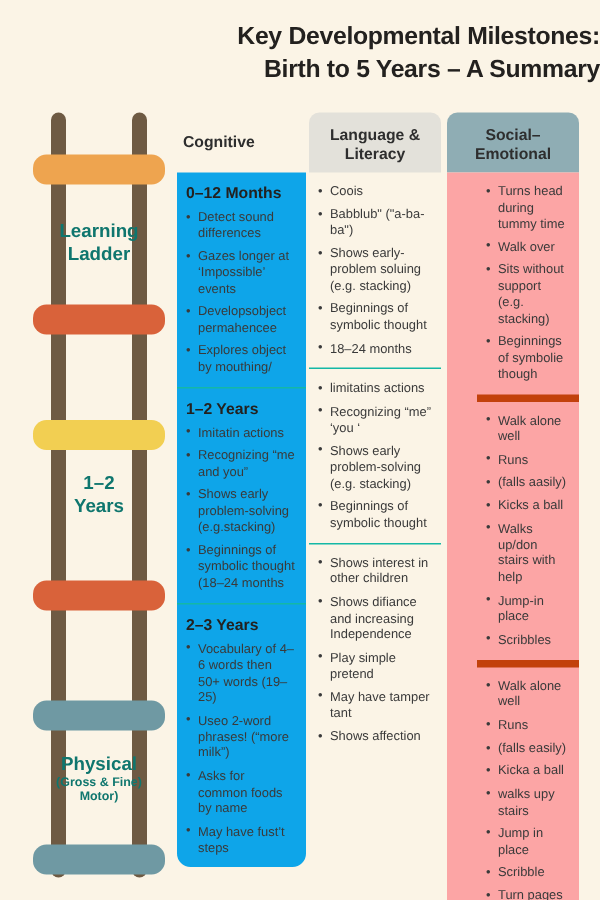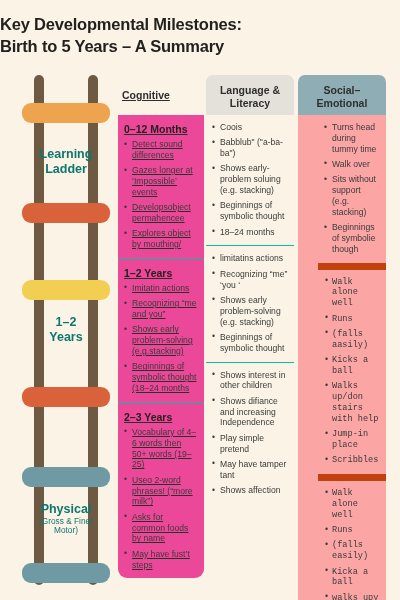--- a/index.html
+++ b/index.html
@@ -6,63 +6,63 @@
   body{
     width:400px;height:600px;overflow:hidden;
     background:#fbf4e6;
     font-family:"Liberation Sans","DejaVu Sans",sans-serif;
     color:#2e2e2e;
     position:relative;
   }
   
   .title{
     position:absolute;left:0;top:14px;width:400px;
-    text-align:left;font-size:16.5px;font-weight:bold;
+    text-align:right;font-size:16.5px;font-weight:bold;
     line-height:1.32;letter-spacing:-0.2px;color:#23211f;
   }
   .title .l2{display:block;}
 
   
   .ladder{position:absolute;left:20px;top:75px;width:92px;height:510px;}
   .rail{position:absolute;top:0;width:10px;height:510px;background:#6e5a43;border-radius:5px;}
   .rail.left{left:14px;}
   .rail.right{left:68px;}
   .rung{position:absolute;left:2px;width:88px;height:20px;border-radius:9px;}
   .lbl{
     position:absolute;left:0;width:92px;text-align:center;
     font-weight:bold;color:#0f766e;line-height:1.16;
   }
   .lbl .big{font-size:12.5px;display:block;}
-  .lbl .sub{font-size:8.3px;display:block;font-weight:normal;}
+  .lbl .sub{font-size:8.3px;display:block;font-weight:bold;}
 
   
   .cols{position:absolute;left:118px;top:75px;width:268px;height:495px;}
   .col{position:absolute;top:0;}
-  .col-cog{left:0;width:86px;text-decoration:underline;}
+  .col-cog{left:0;width:86px;}
   .col-lang{left:88px;width:88px;}
   .col-soc{left:180px;width:88px;}
 
   .chead{
     text-align:center;font-weight:bold;font-size:10.5px;line-height:1.25;
     padding:9px 4px 8px;box-sizing:border-box;height:40px;
     border-radius:7px 7px 0 0;
   }
   .chead.plain{background:transparent;text-align:left;padding-left:4px;
                display:flex;align-items:center;}
   .chead.gray{background:#e3e1da;}
   .chead.teal{background:#8fadb4;}
 
   .cbody{border-radius:0 0 9px 9px;}
-  .cbody.cream{background:#ec4899;}
+  .cbody.cream{background:#0ea5e9;}
   .cbody.plainbg{background:transparent;}
   .cbody.gray{background:#fca5a5;padding-left:20px;}
 
   .sect{padding:7px 6px 8px 6px;}
   .sect + .sect{border-top:1px solid #14b8a6;}
-  .sect.g + .sect.g{border-top:7px solid #c2410c;font-family:Liberation Mono, monospace;}
+  .sect.g + .sect.g{border-top:5px solid #c2410c;}
 
   .agelabel{font-weight:bold;font-size:10.5px;margin:1px 0 4px 0;color:#23211f;}
 
   ul{list-style:none;margin:0;padding:0;}
   li{
     position:relative;padding-left:8px;margin-bottom:4.5px;
     font-size:8.6px;line-height:1.26;color:#3a3a3a;
   }
   li:last-child{margin-bottom:0;}
   li:before{content:"•";position:absolute;left:0;top:-0.5px;font-size:8.6px;}

